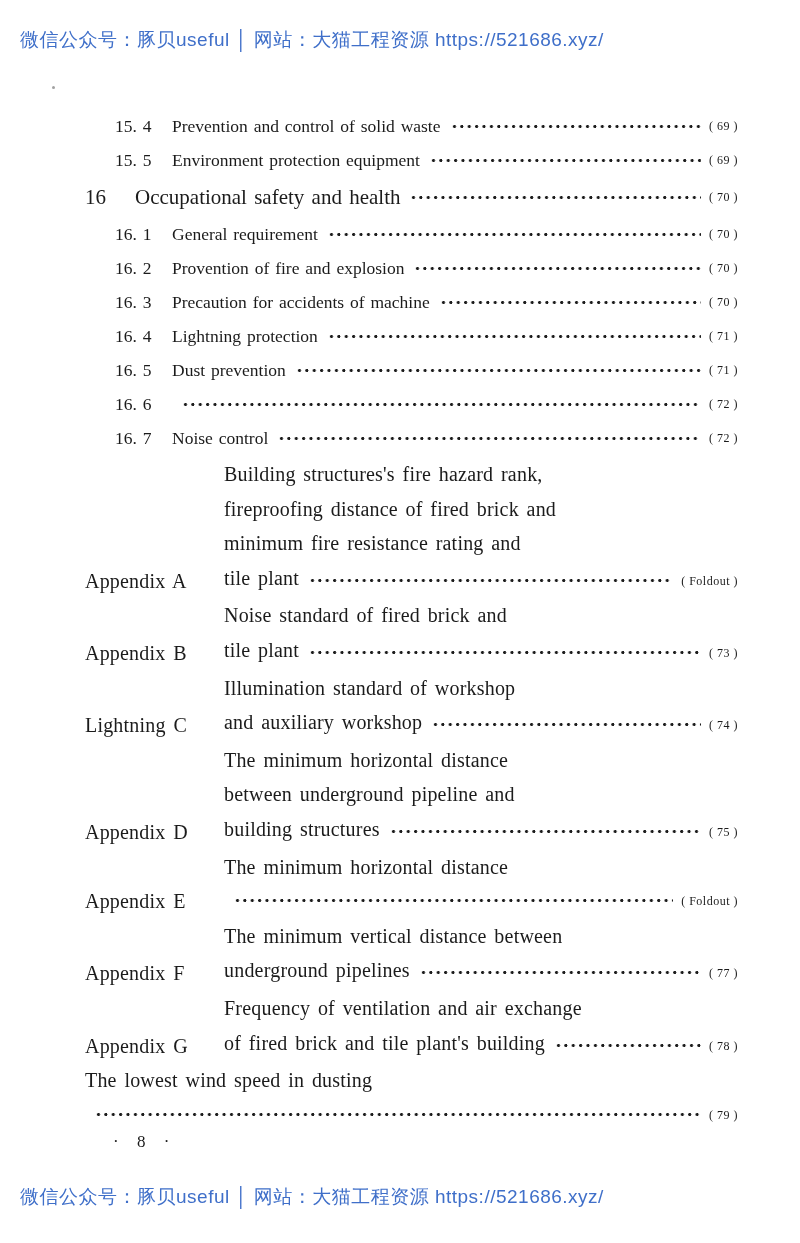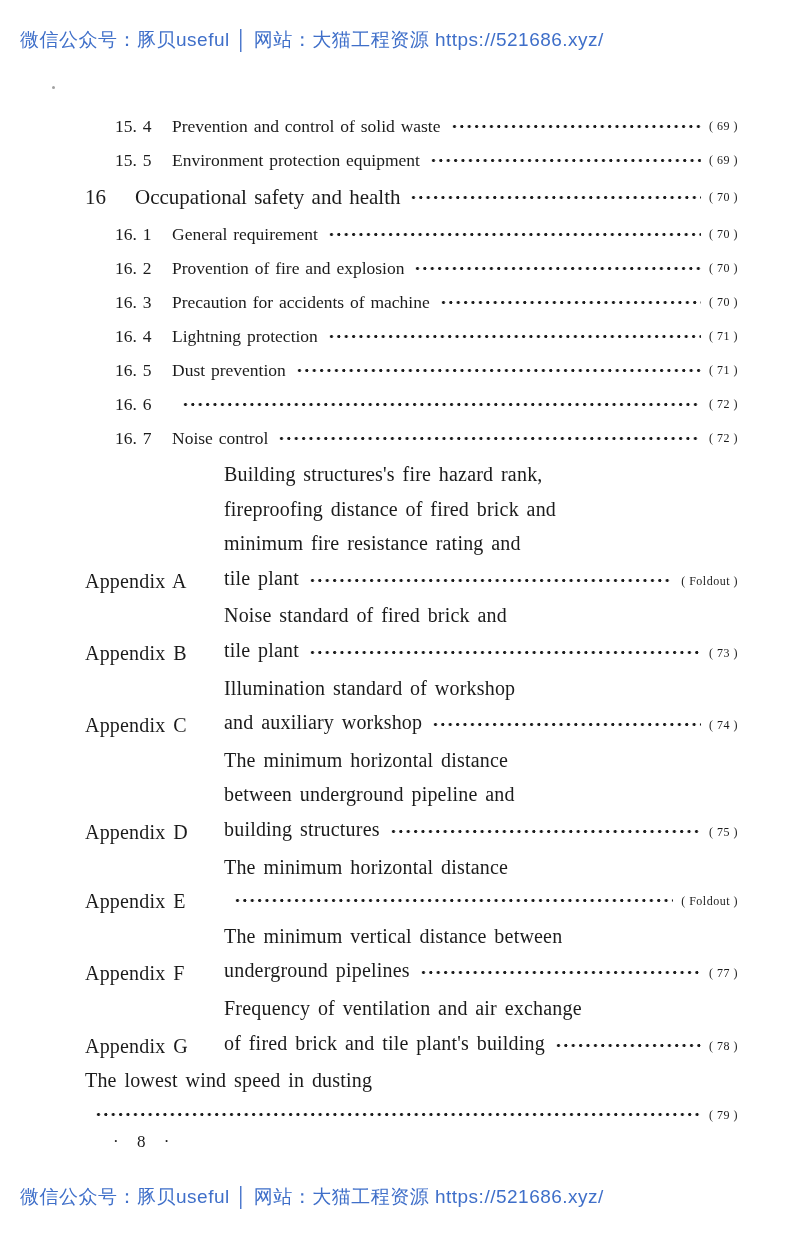--- a/index.html
+++ b/index.html
@@ -141,21 +141,21 @@
         <div class="apx-line">Noise standard of fired brick and</div>
         <div class="apx-line last">
           <span class="line-text">tile plant</span>
           <span class="leader"></span>
           <span class="pg">( 73 )</span>
         </div>
       </div>
     </div>
 
     <div class="apx">
-      <div class="apx-label">Appendix C</div>
+      <div class="apx-label">Lightning C</div>
       <div class="apx-body">
         <div class="apx-line">Illumination standard of workshop</div>
         <div class="apx-line last">
           <span class="line-text">and auxiliary workshop</span>
           <span class="leader"></span>
           <span class="pg">( 74 )</span>
         </div>
       </div>
     </div>
 

